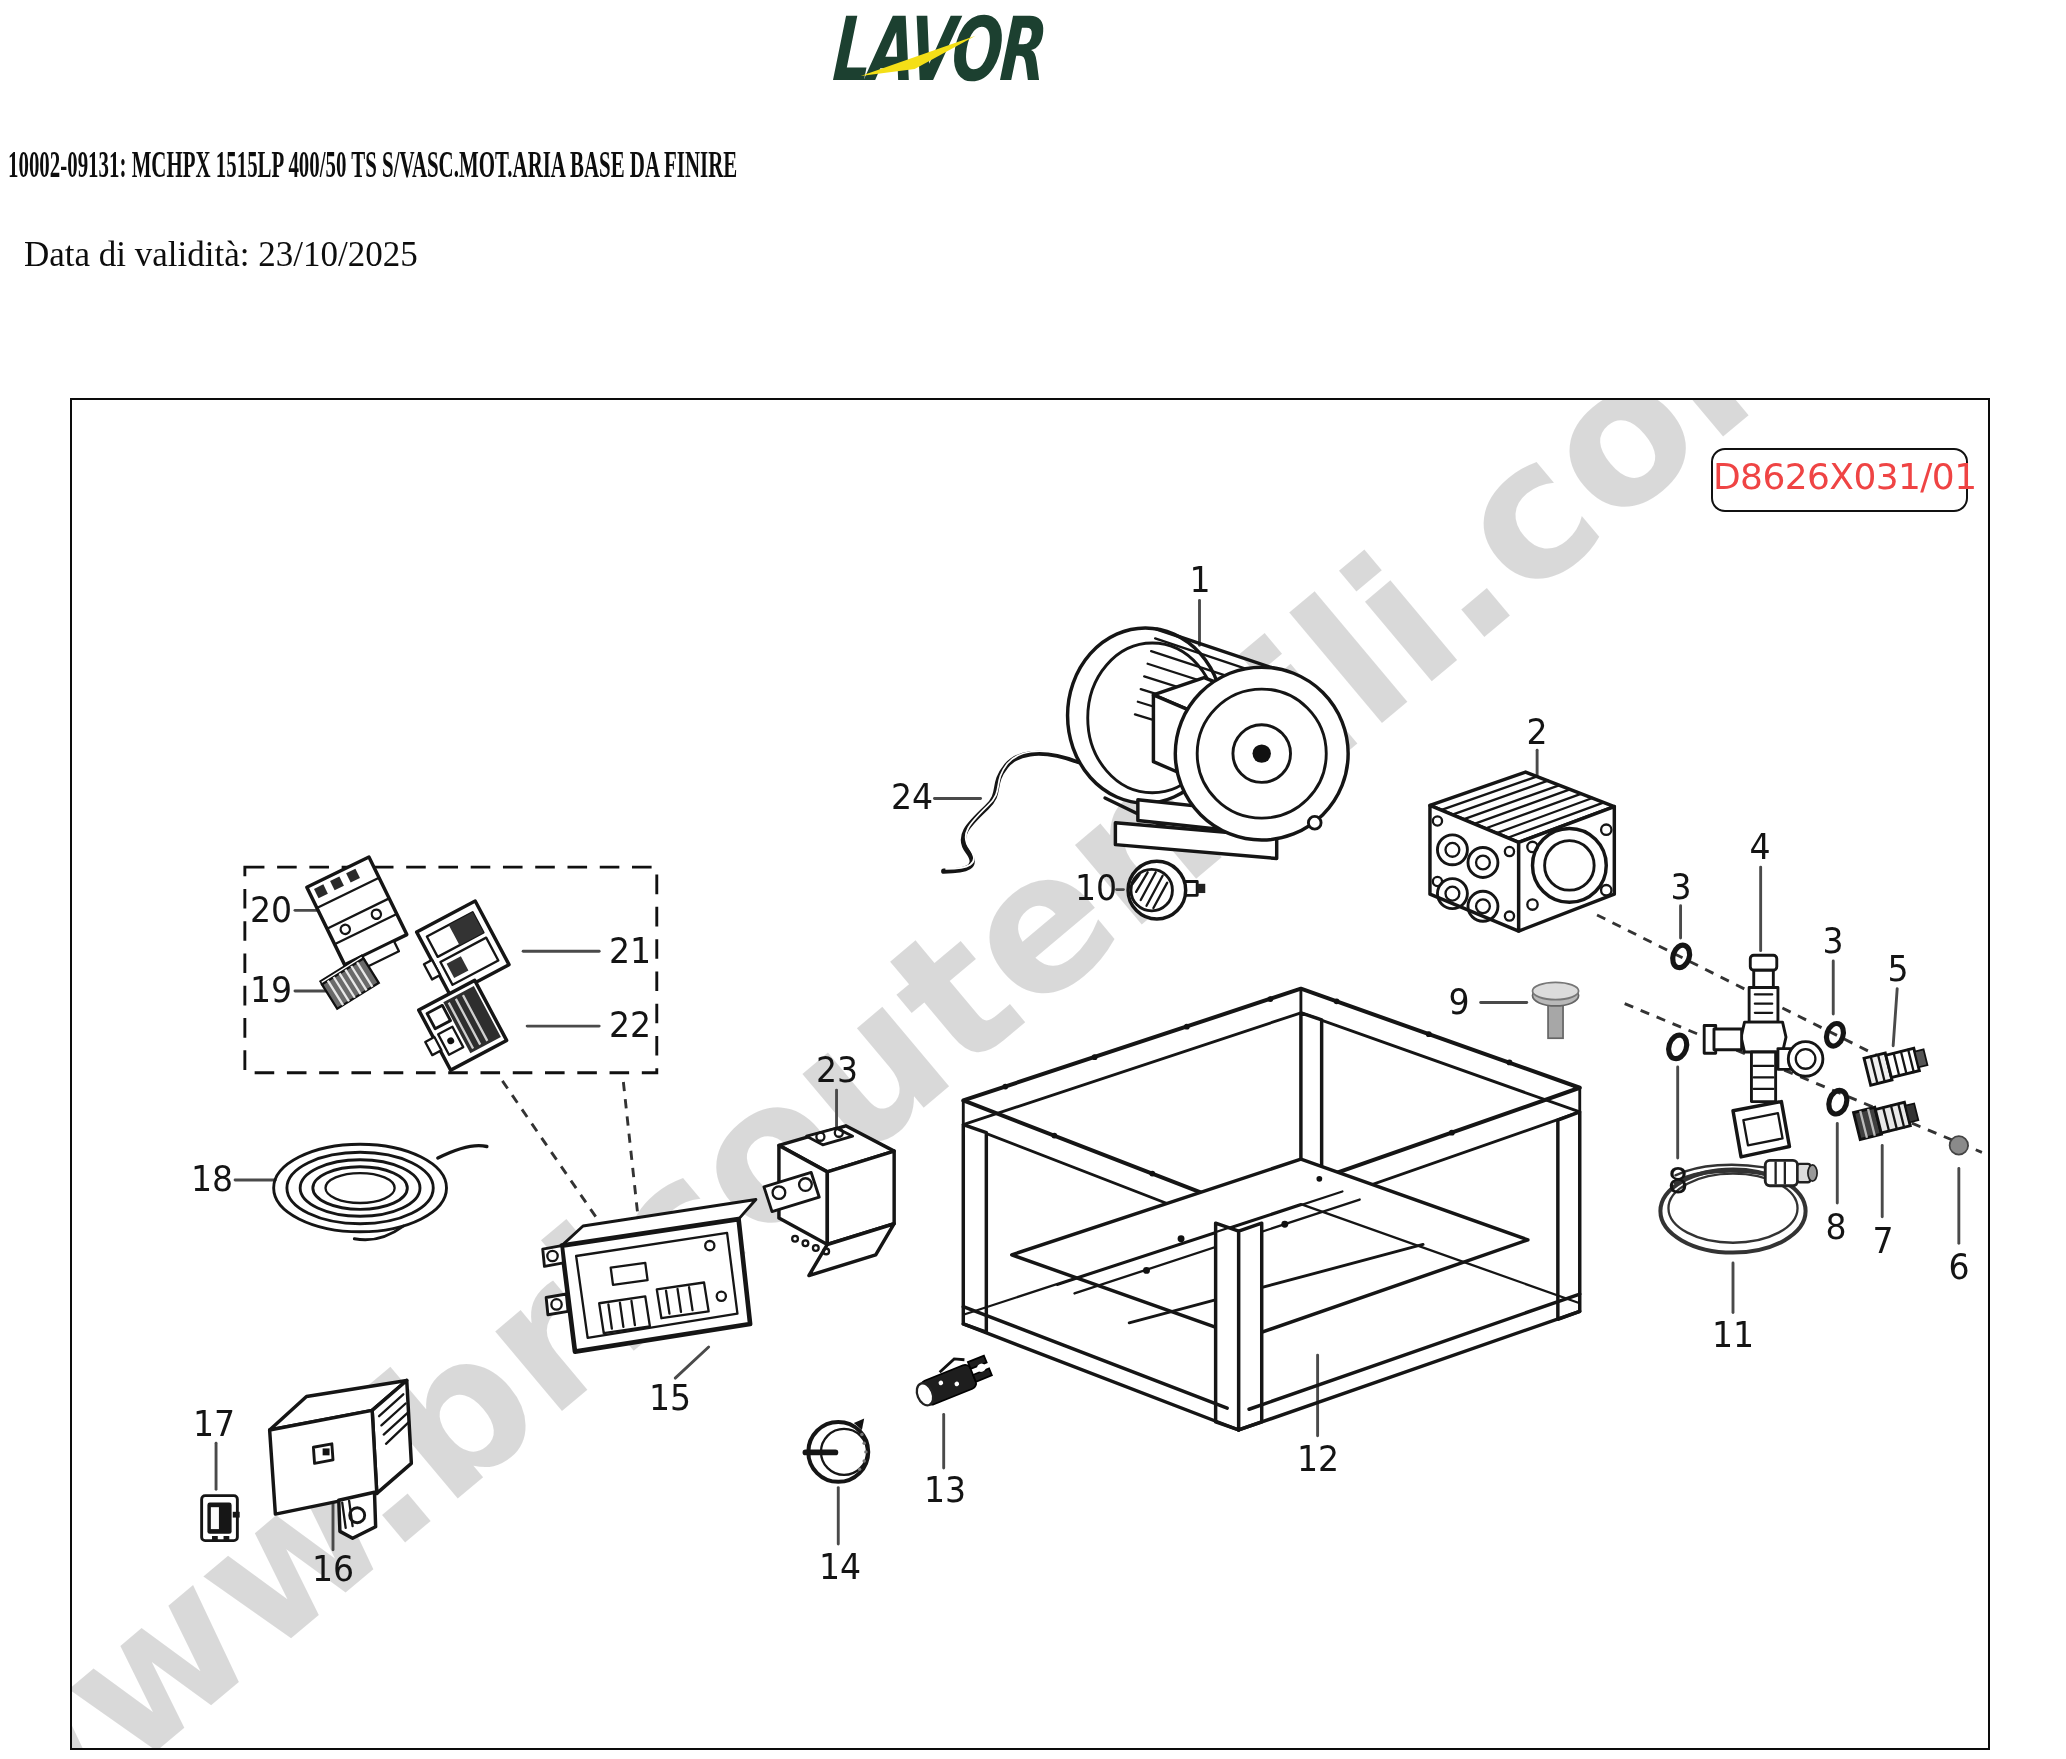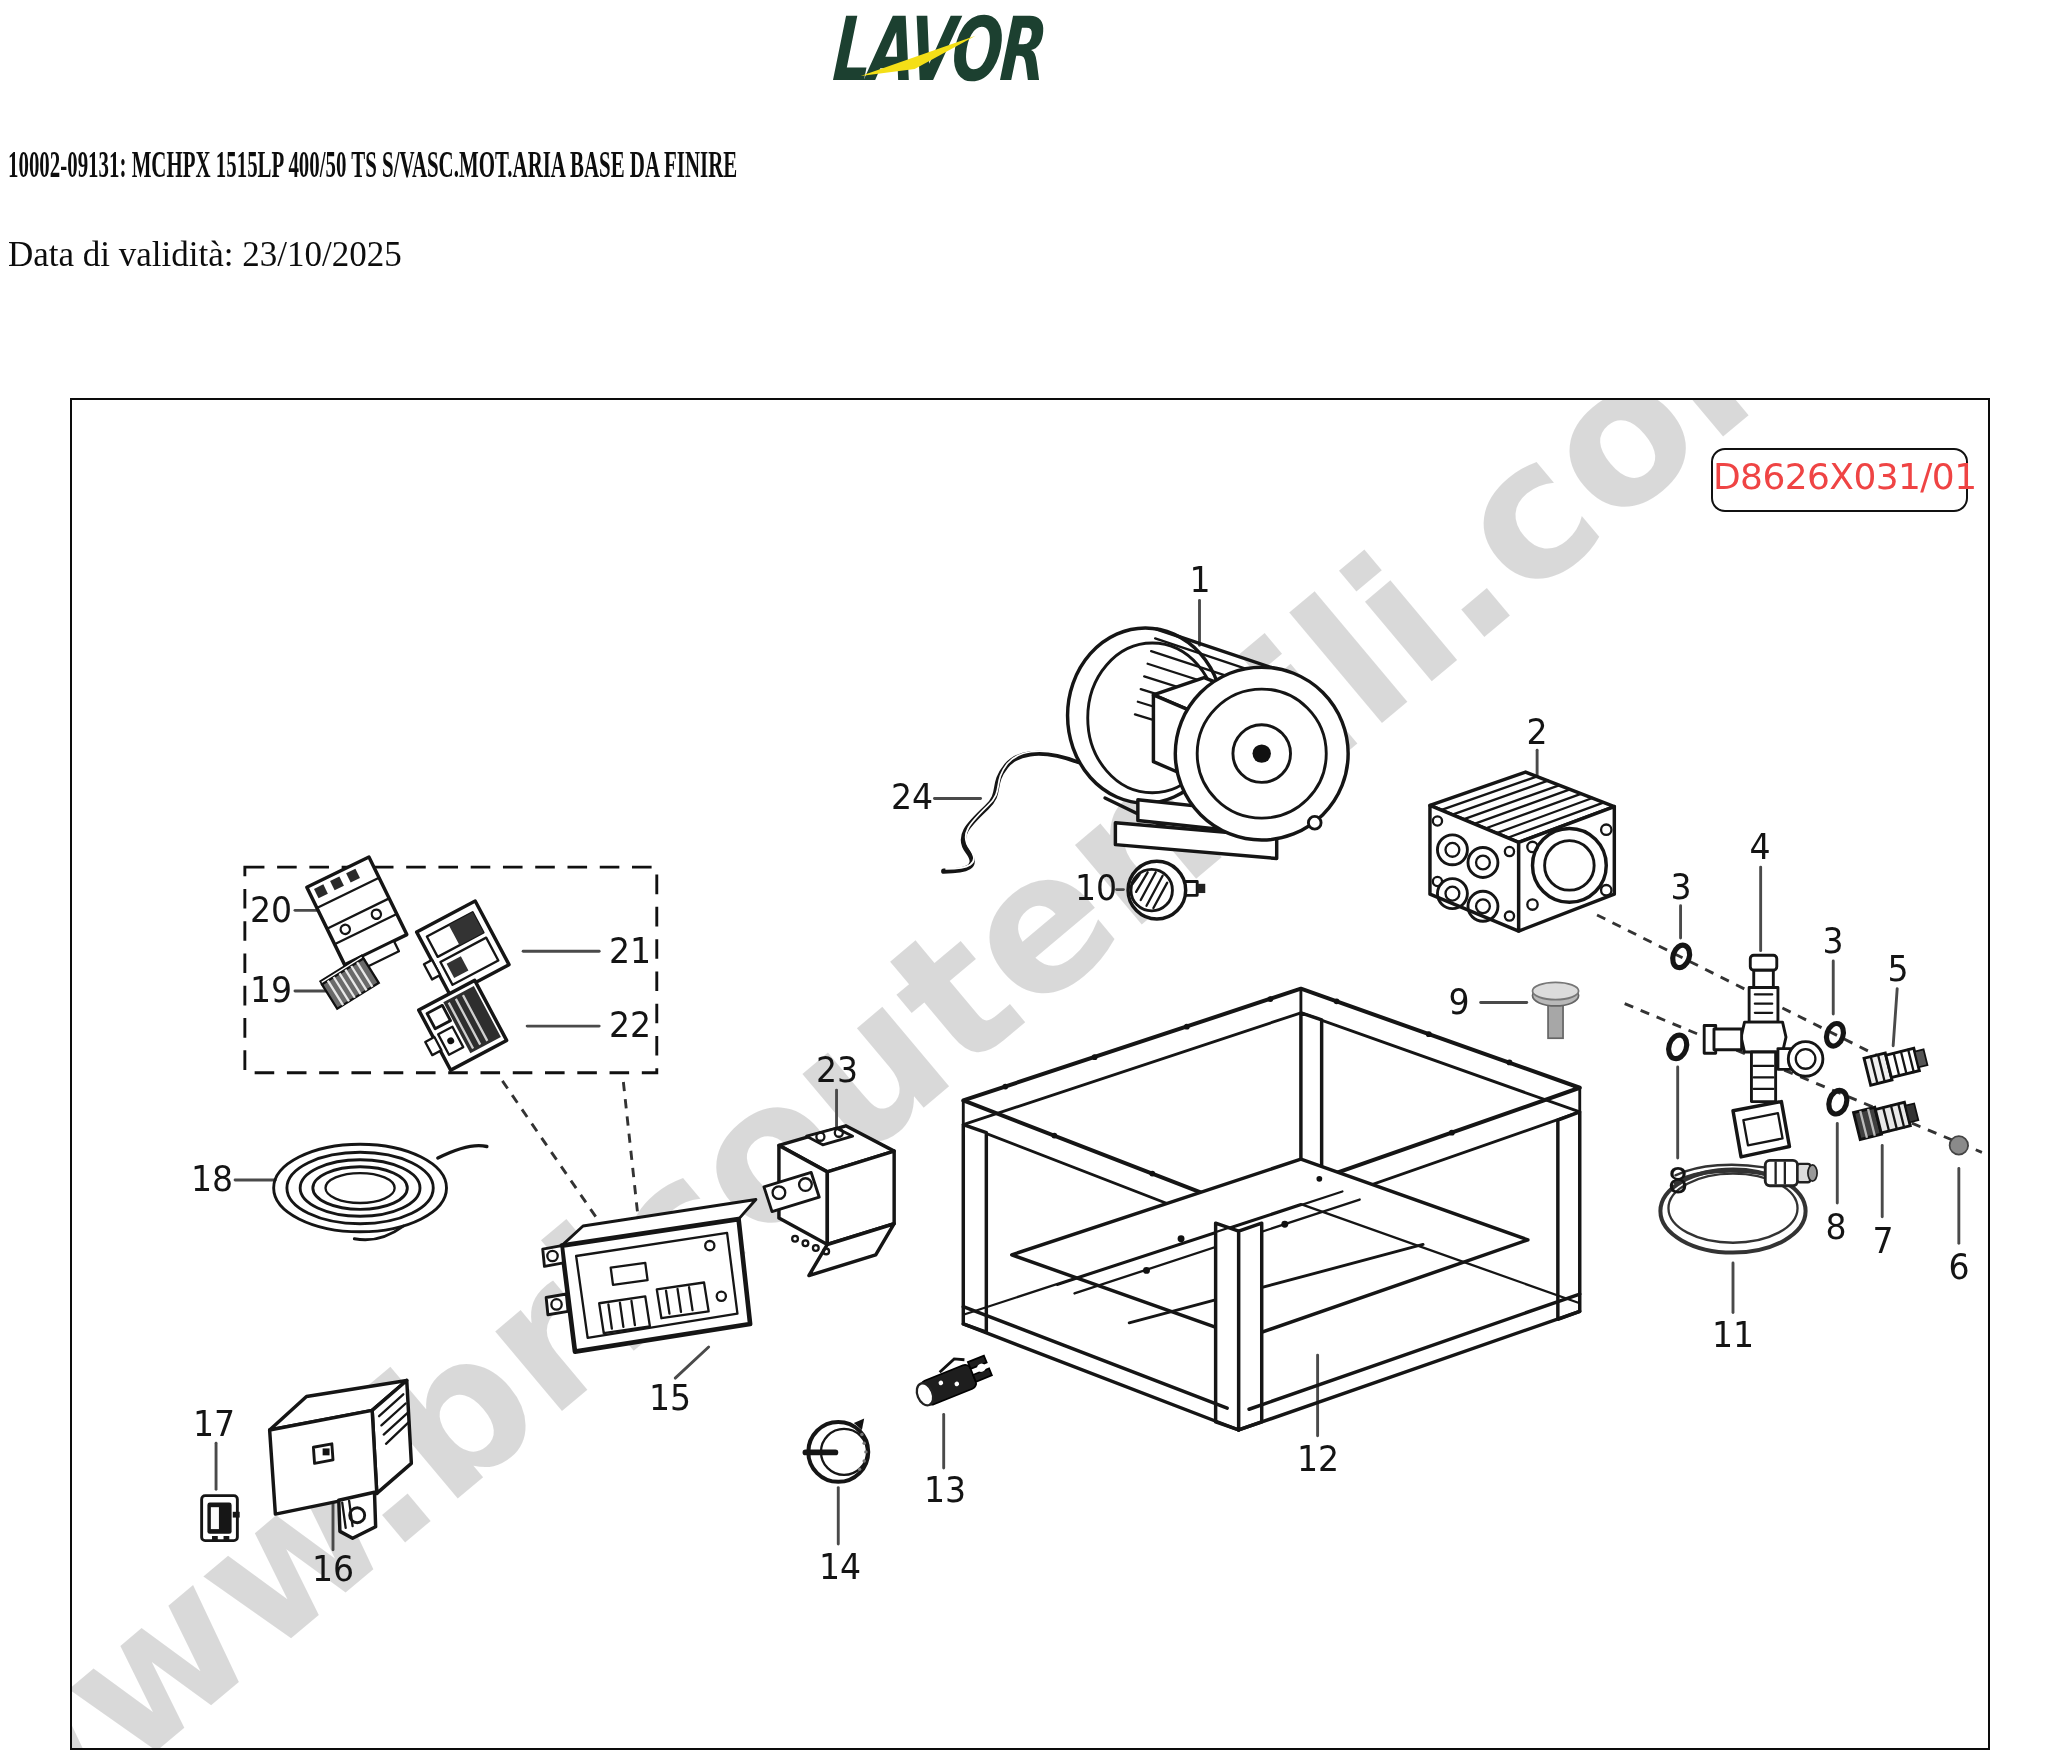--- a/index.html
+++ b/index.html
@@ -9,21 +9,21 @@
   .logo-wrap{position:absolute;left:834px;top:7px;width:230px;height:86px;}
   .logo-text{position:absolute;left:0;top:0;font-family:"DejaVu Sans",sans-serif;
              font-style:italic;font-weight:bold;font-size:88px;line-height:85px;
              letter-spacing:-3.5px;color:#1c4030;transform:scaleX(.68) skewX(-6deg);
              transform-origin:left center;white-space:nowrap;}
   .logo-swoosh{position:absolute;left:16px;top:0;z-index:2;}
 
   .page-title{position:absolute;left:8px;top:142px;font-family:"Liberation Serif",serif;
               font-weight:bold;font-size:38px;color:#0d0d0d;white-space:nowrap;
               transform:scaleX(.55);transform-origin:left top;}
-  .validity{position:absolute;left:8px;top:235px;font-family:"Liberation Serif",serif;
+  .validity{position:absolute;left:24px;top:235px;font-family:"Liberation Serif",serif;
             font-size:35px;color:#0d0d0d;white-space:nowrap;}
 
   
   .diagram-panel{position:absolute;left:70px;top:398px;width:1920px;height:1352px;
                  border:2.9px solid #0c0c0c;box-sizing:border-box;overflow:hidden;z-index:1;background:#fff;}
   .watermark{position:absolute;left:-403px;top:542px;font-family:"DejaVu Sans",sans-serif;
              font-weight:bold;font-size:190px;color:rgba(0,0,0,0.15);
              transform:rotate(-40deg);transform-origin:center;white-space:nowrap;}
 
   .diagram-code{position:absolute;left:1711px;top:448px;width:257px;height:64px;z-index:3;

